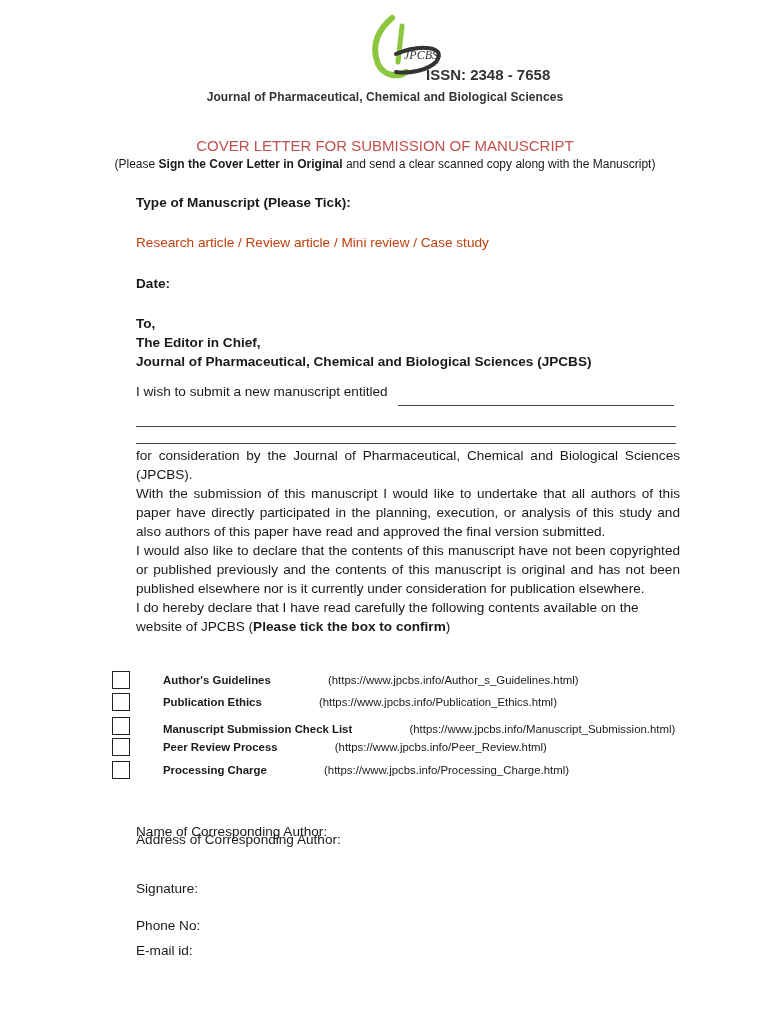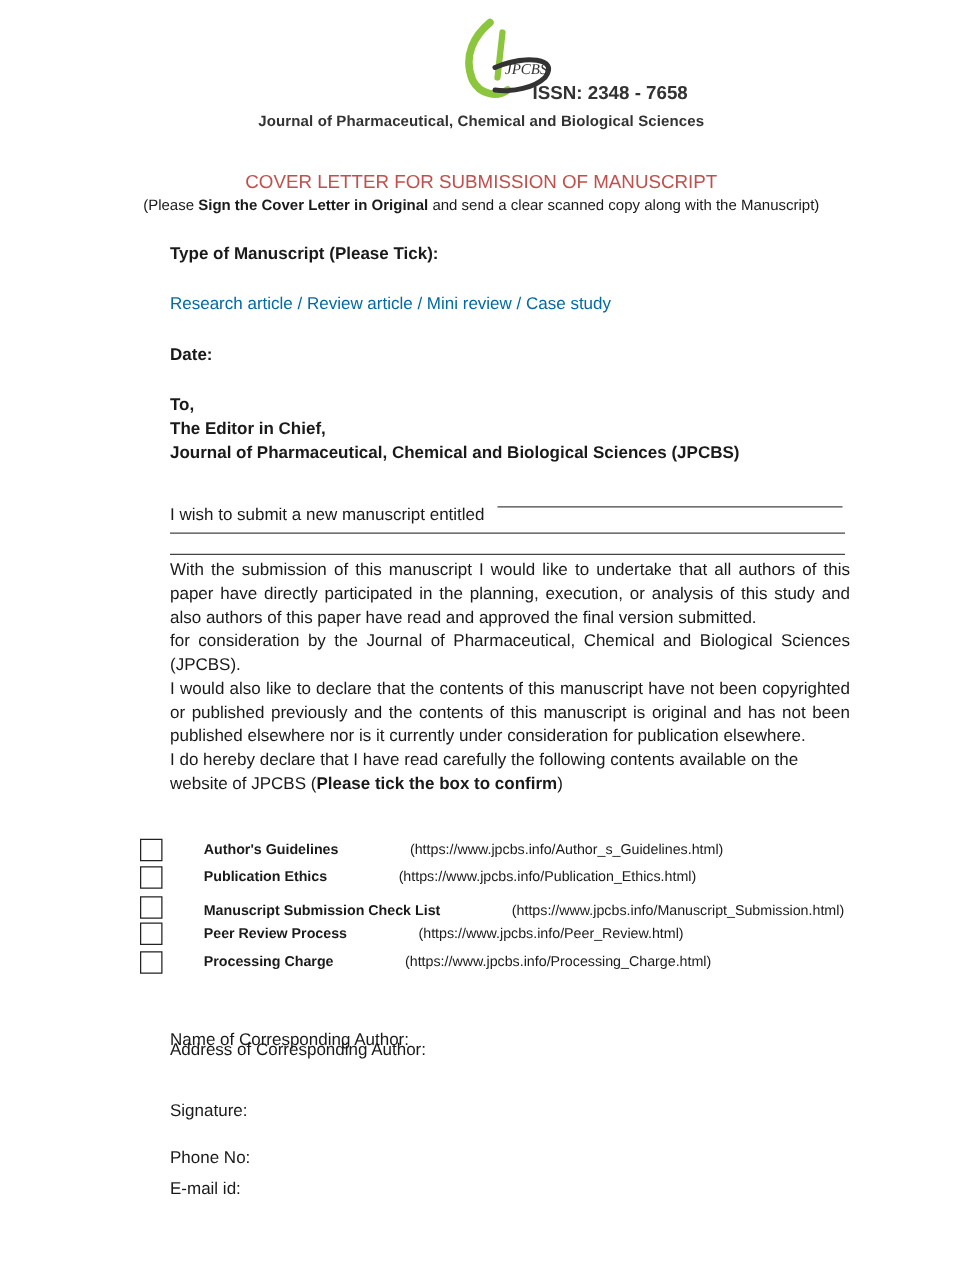--- a/index.html
+++ b/index.html
@@ -30,36 +30,36 @@
 </svg>
 <div id="issn" class="abs">ISSN: 2348 - 7658</div>
 <div id="journal" class="abs">Journal of Pharmaceutical, Chemical and Biological Sciences</div>
 
 <div id="doc-title" class="abs">COVER LETTER FOR SUBMISSION OF MANUSCRIPT</div>
 <div id="instr" class="abs">
   <span>(Please </span><span class="bold">Sign the Cover Letter in Original</span><span> and send a clear scanned copy along with the Manuscript)</span>
 </div>
 
 <div class="abs body-text bold" style="left:136px; top:193px;">Type of Manuscript (Please Tick):</div>
-<div class="abs body-text" style="left:136px; top:233px; color:#0369a1;">Research article / Review article / Mini review / Case study</div>
+<div class="abs body-text" style="left:136px; top:233px; color:#c2410c;">Research article / Review article / Mini review / Case study</div>
 
 <div class="abs body-text bold" style="left:136px; top:274px;">Date:</div>
 
 <div class="abs body-text bold" style="left:136px; top:314px;">To,</div>
 <div class="abs body-text bold" style="left:136px; top:333px;">The Editor in Chief,</div>
 <div class="abs body-text bold" style="left:136px; top:352px;">Journal of Pharmaceutical, Chemical and Biological Sciences (JPCBS)</div>
 
-<div class="abs body-text" style="left:136px; top:402px;">I wish to submit a new manuscript entitled</div>
+<div class="abs body-text" style="left:136px; top:382px;">I wish to submit a new manuscript entitled</div>
 <div class="line" style="left:398px; top:405px; width:276px;"></div>
 <div class="line" style="left:136px; top:426px; width:540px;"></div>
 <div class="line" style="left:136px; top:443px; width:540px;"></div>
 
 <div class="abs body-text para" style="top:446px;">
+  <div>for consideration by the Journal of Pharmaceutical, Chemical and Biological Sciences (JPCBS).</div>
   <div>With the submission of this manuscript I would like to undertake that all authors of this paper have directly participated in the planning, execution, or analysis of this study and also authors of this paper have read and approved the final version submitted.</div>
-  <div>for consideration by the Journal of Pharmaceutical, Chemical and Biological Sciences (JPCBS).</div>
   <div>I would also like to declare that the contents of this manuscript have not been copyrighted or published previously and the contents of this manuscript is original and has not been published elsewhere nor is it currently under consideration for publication elsewhere.</div>
   <div style="text-align:left;"><span>I do hereby declare that I have read carefully the following contents available on the website of JPCBS (</span><span class="bold">Please tick the box to confirm</span><span>)</span></div>
 </div>
 
 <div id="checklist">
   <div class="abs check-row" style="top:670px;">
     <div class="checkbox"></div>
     <span class="bold">Author's Guidelines</span>&nbsp;<span>(https://www.jpcbs.info/Author_s_Guidelines.html)</span>
   </div>
   <div class="abs check-row" style="top:692px;">

